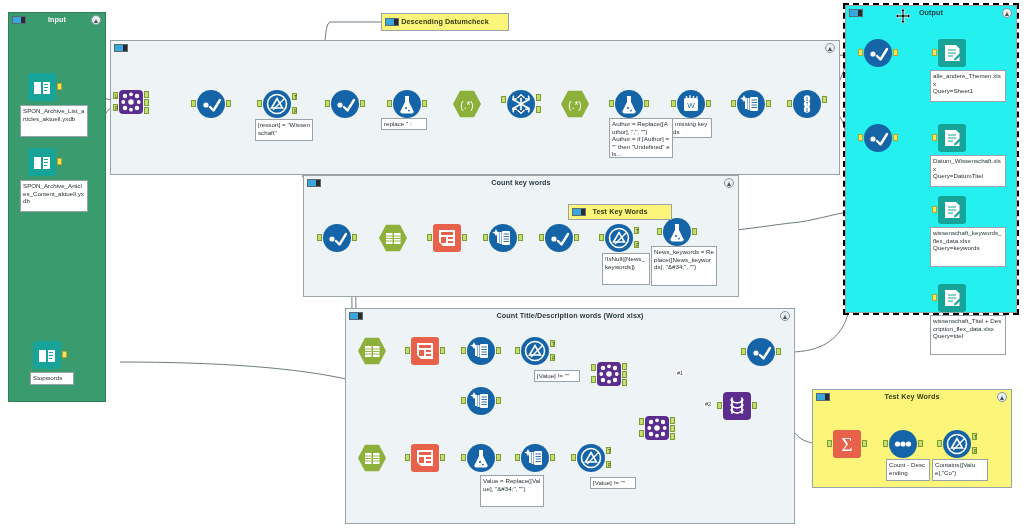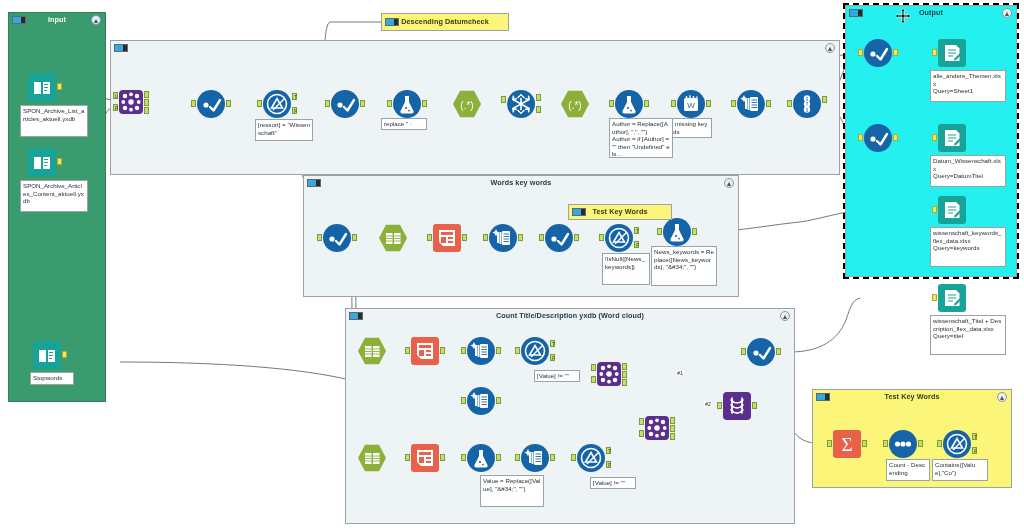--- a/index.html
+++ b/index.html
@@ -416,21 +416,21 @@
     <div class="port in" style="top:10px;"></div>
     <div class="port out" style="top:6px;"></div>
   </div>
 
   <div class="tool-container c-yellow" style="left:381px; top:13px; width:128px; height:18px;">
     <div class="tc-title" style="line-height:16px;">Descending Datumcheck</div>
     <div class="tc-icon" style="top:4px;"></div>
   </div>
 
   <div class="tool-container c-grey" style="left:303px; top:175px; width:436px; height:122px;">
-    <div class="tc-title">Words key words</div>
+    <div class="tc-title">Count key words</div>
     <div class="tc-icon"></div>
     <div class="tc-collapse">▲</div>
   </div>
 
   <div class="tool t-circle" style="left:323px; top:224px;">
     <svg class="ic" viewBox="0 0 28 28">
       <circle cx="9" cy="15" r="2.6" fill="#fff"></circle>
       <path d="M13 17 L16.5 20.5 L23 10" stroke="#fff" stroke-width="2.4" fill="none" stroke-linecap="round" stroke-linejoin="round"></path>
     </svg>
     <div class="port in" style="top:10px;"></div>
@@ -512,21 +512,21 @@
     <div class="port out" style="top:10px;"></div>
   </div>
   <div class="anno" style="left:651px; top:246px; width:66px; height:40px; z-index:4;">News_keywords = Replace([News_keywords], "&amp;#34;", "")</div>
 
   <div class="tool-container c-yellow" style="left:568px; top:204px; width:104px; height:16px;">
     <div class="tc-title" style="line-height:14px;">Test Key Words</div>
     <div class="tc-icon" style="top:3px;"></div>
   </div>
 
   <div class="tool-container c-grey" style="left:345px; top:308px; width:450px; height:216px;">
-    <div class="tc-title">Count Title/Description yxdb (Word cloud)</div>
+    <div class="tc-title">Count Title/Description words (Word xlsx)</div>
     <div class="tc-icon"></div>
     <div class="tc-collapse">▲</div>
   </div>
 
   <div class="tool t-hex" style="left:358px; top:337px;">
     <svg class="ic" viewBox="0 0 28 28">
       <rect x="7" y="9" width="6.5" height="11" fill="#fff"></rect>
         <rect x="15" y="9" width="6.5" height="11" fill="#fff"></rect>
       <g stroke="#8cb03a" stroke-width="0.9">
           <path d="M15 12h6.5M15 14.5h6.5M15 17h6.5M7 12h6.5M7 14.5h6.5M7 17h6.5"></path>
@@ -719,21 +719,21 @@
       <circle cx="5" cy="14" r="2.2" fill="#fff"></circle>
         <circle cx="23" cy="14" r="2.2" fill="#fff"></circle>
     </svg>
     <div class="port in" style="top:2px;"></div>
     <div class="port in" style="top:14px;"></div>
     <div class="port out" style="top:1px;"></div>
     <div class="port out" style="top:9px;"></div>
     <div class="port out" style="top:17px;"></div>
   </div>
 
-  <div class="tool-container c-cyan selected" style="left:845px; top:5px; width:172px; height:272px;">
+  <div class="tool-container c-cyan selected" style="left:845px; top:5px; width:172px; height:308px;">
     <div class="tc-title">Output</div>
     <div class="tc-icon"></div>
     <div class="tc-collapse">▲</div>
   </div>
 
   <svg class="move-cursor" style="left:895px; top:8px;" viewBox="0 0 16 16">
     <path d="M8 0.5 L10.2 3 H8.9 V7.1 H13 V5.8 L15.5 8 L13 10.2 V8.9 H8.9 V13 H10.2 L8 15.5 L5.8 13 H7.1 V8.9 H3 V10.2 L0.5 8 L3 5.8 V7.1 H7.1 V3 H5.8 Z" fill="#000" stroke="#fff" stroke-width="0.7"></path>
   </svg>
 
   <div class="tool t-circle" style="left:864px; top:39px;">

